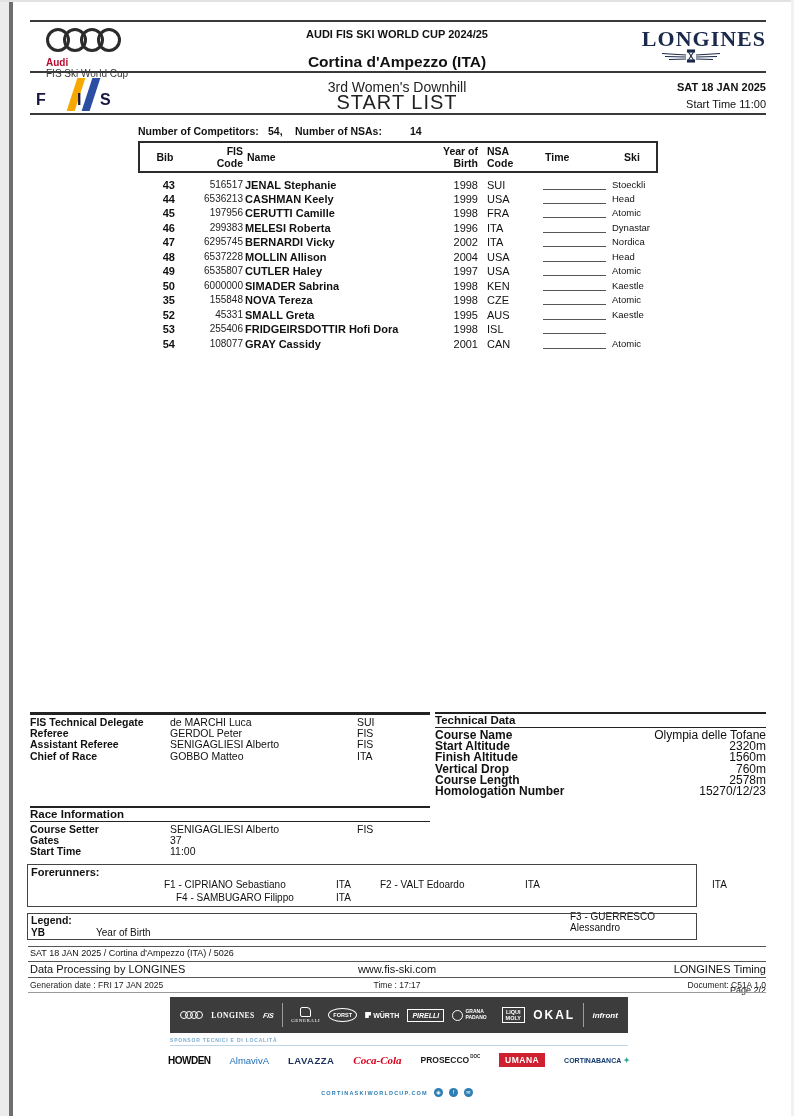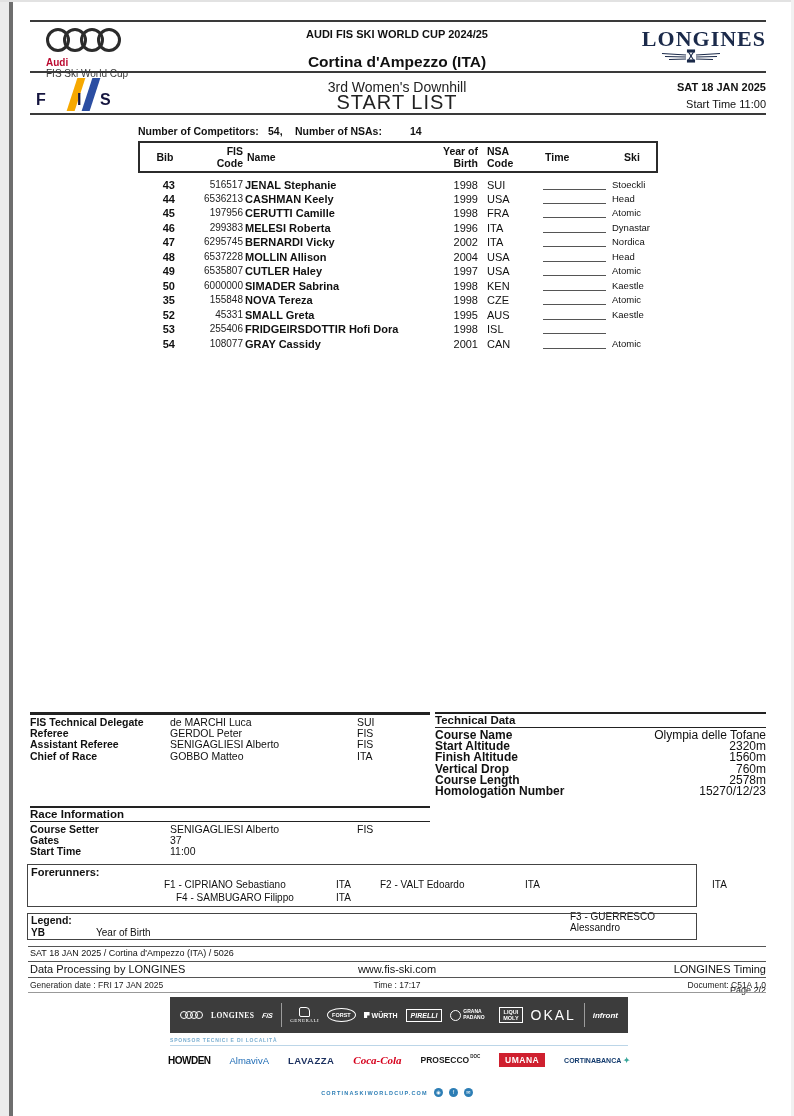--- a/index.html
+++ b/index.html
@@ -79,21 +79,21 @@
   .b-generali{font-family:"Liberation Serif",serif;font-size:5px;letter-spacing:.5px;}
   .g-lion{width:9px;height:8px;border:1px solid #fff;border-radius:2px 4px 1px 2px;margin-bottom:1px;}
   .b-forst{font-size:5.5px;font-weight:bold;border:1px solid #fff;border-radius:50%;padding:3px 4px;}
   .b-wurth{display:flex;align-items:center;gap:2px;font-weight:bold;font-size:7px;}
   .w-ico{width:6px;height:6px;background:#fff;clip-path:polygon(0 0,100% 0,100% 60%,60% 60%,60% 100%,0 100%);}
   .b-pirelli{font-weight:bold;font-style:italic;font-size:7px;border:1px solid #fff;padding:2px 4px;}
   .b-grana{display:flex;align-items:center;gap:2px;}
   .g-wheel{width:9px;height:9px;border:1px solid #fff;border-radius:50%;}
   .grana-t{font-size:5px;font-weight:bold;width:28px;line-height:1.15;}
   .b-liqui{border:1px solid #fff;padding:1px 3px;font-size:5.5px;font-weight:bold;text-align:center;line-height:1.15;}
-  .b-okal{font-size:14px;font-weight:normal;letter-spacing:2px;}
+  .b-okal{font-size:12px;font-weight:bold;letter-spacing:2px;}
   .b-infront{font-size:8px;font-weight:bold;font-style:italic;}
   
   .strip-label{position:absolute;left:170px;top:1037px;font-size:5px;letter-spacing:.8px;color:#7aaed0;font-weight:bold;}
   .strip-line{position:absolute;left:170px;top:1045px;width:458px;height:1px;background:#bcd6e8;}
   .local{position:absolute;left:168px;top:1049px;width:462px;height:22px;display:flex;align-items:center;justify-content:space-between;}
   .s-howden{font-weight:bold;font-size:10px;letter-spacing:-.5px;color:#0a0a0a;}
   .s-almaviva{font-size:9.5px;color:#1f6cb5;}
   .s-lavazza{font-weight:bold;font-size:9.5px;color:#1a2f5e;letter-spacing:.5px;}
   .s-coca{font-family:"Liberation Serif",serif;font-weight:bold;font-style:italic;font-size:11px;color:#d6001c;}
   .s-prosecco{display:flex;align-items:flex-start;gap:1px;font-weight:bold;font-size:8.5px;color:#1a1a1a;}

